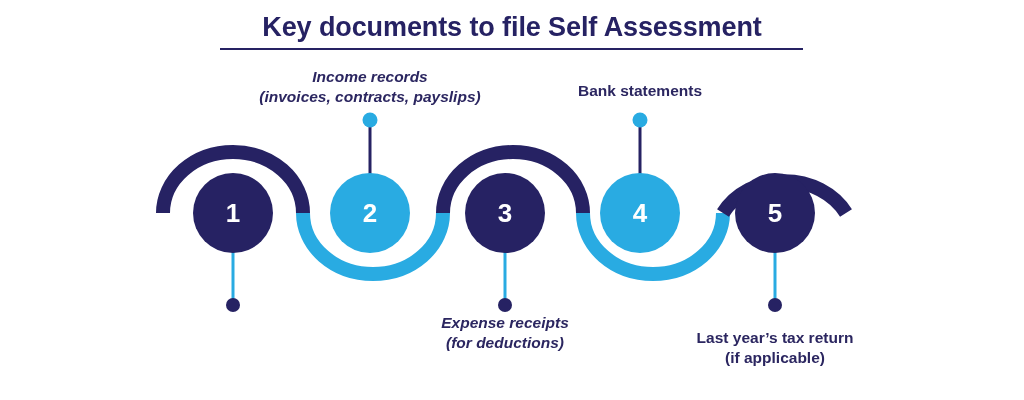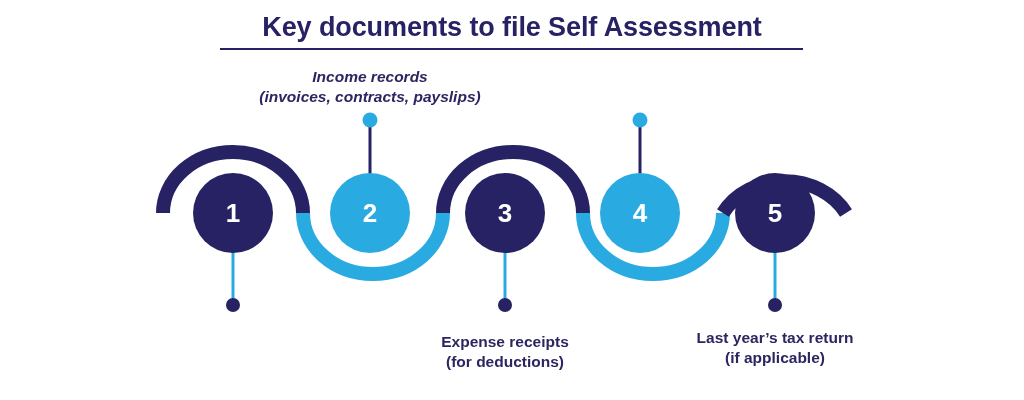--- a/index.html
+++ b/index.html
@@ -132,20 +132,21 @@
     <span>4</span>
   </div>
   <div class="step-circle" style="left:735px; top:173px; background:#262263;">
     <span>5</span>
   </div>
 
 
   <div class="caption above" style="left:220px; top:67px; width:300px;font-style:italic;">Income records
 (invoices, contracts, payslips)</div>
 
-  <div class="caption below" style="left:390px; top:332px; width:230px;">Expense receipts
+  <div class="caption below" style="left:390px; top:313px; width:230px;font-style:italic;">Expense receipts
 (for deductions)</div>
 
+  <div class="caption above" style="left:540px; top:81px; width:200px;">Bank statements</div>
 
   <div class="caption below" style="left:660px; top:328px; width:230px;">Last year’s tax return
 (if applicable)</div>
 
 </div>
 
 </body></html>

